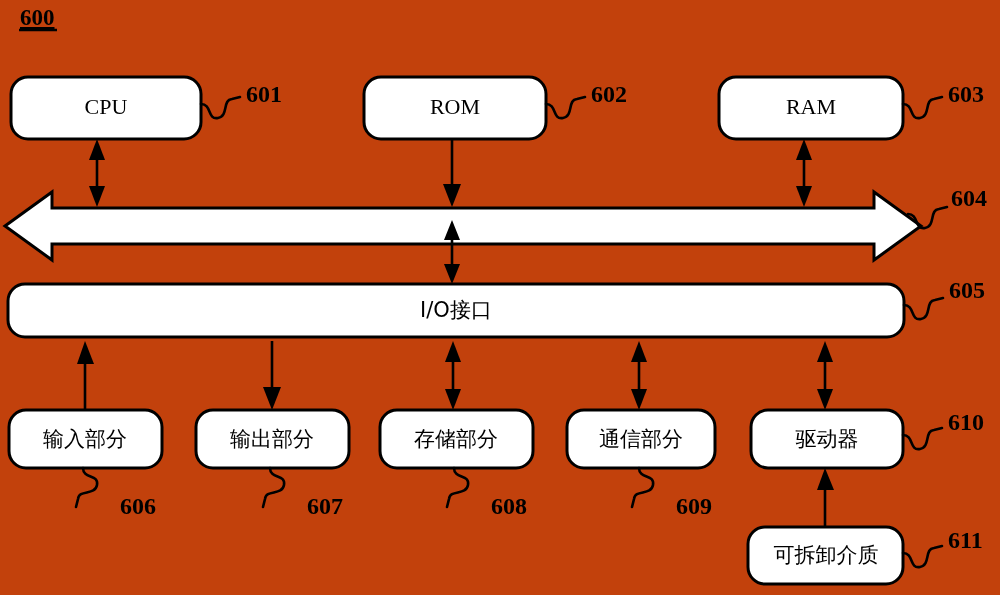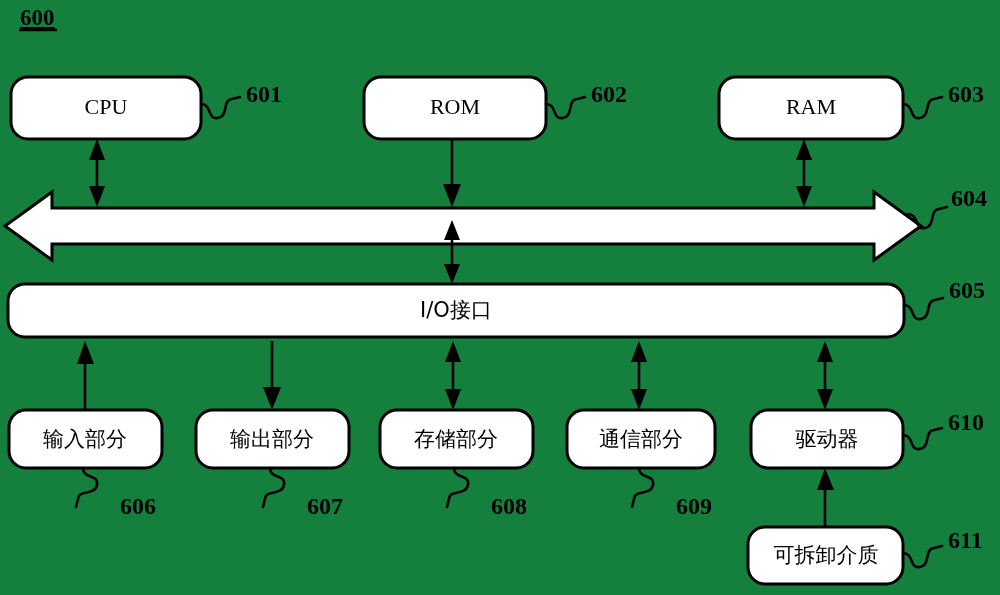--- a/index.html
+++ b/index.html
@@ -4,21 +4,21 @@
 <style>
   html, body {
     margin: 0;
     padding: 0;
     background: #ffffff;
   }
   #canvas {
     position: relative;
     width: 1000px;
     height: 595px;
-    background: #15803d;
+    background: #c2410c;
     font-family: "Liberation Serif", "DejaVu Serif", serif;
     overflow: hidden;
   }
   svg#diagram {
     position: absolute;
     top: 0;
     left: 0;
     width: 1000px;
     height: 595px;
   }

